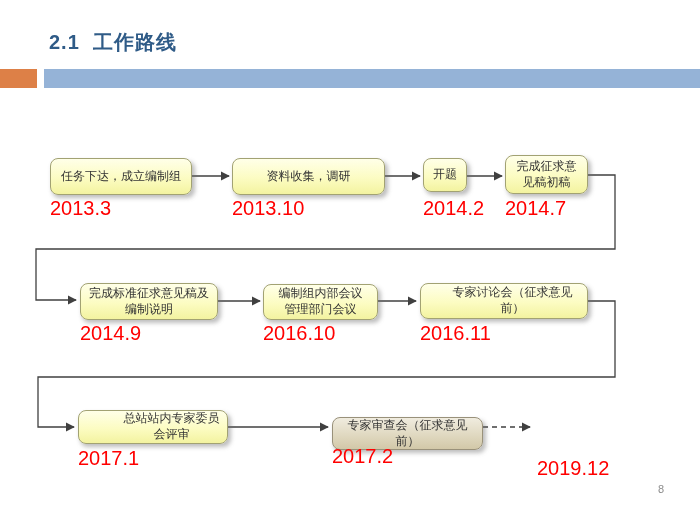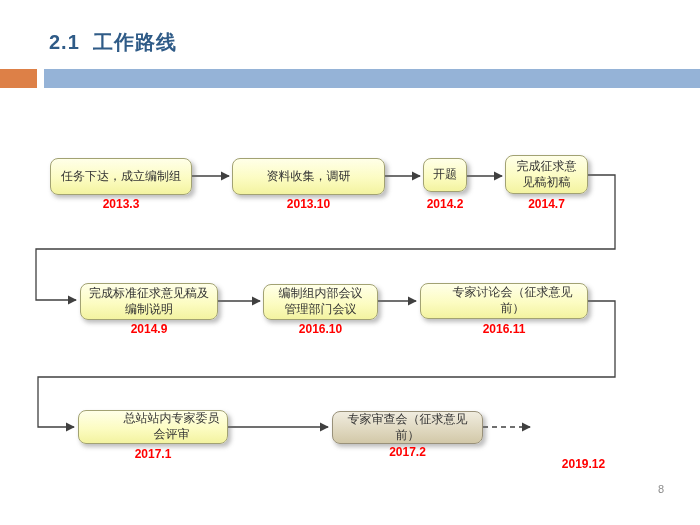--- a/index.html
+++ b/index.html
@@ -21,28 +21,29 @@
     position:absolute;display:flex;align-items:center;justify-content:center;
     text-align:center;font-size:12px;color:#333333;line-height:1.3;
     white-space:pre-line;box-sizing:border-box;padding:2px 3px;
     border:1px solid #A2A273;border-radius:8px;
     background:linear-gradient(180deg,#FFFFE8 0%,#FCFCC2 55%,#F3F3A0 100%);
     box-shadow:2.5px 3px 4px rgba(110,110,110,0.45);
   }
   .node.tan{
     background:linear-gradient(180deg,#F0ECDF 0%,#DDD5BB 65%,#D2C8A8 100%);
     border-color:#99917A;
+    margin-top:6px;
   }
   .node.draft{
     background:#ffffff;border:2px dotted var(--draft-border,#2473C5);
     border-radius:10px;box-shadow:none;
   }
   .date{
-    position:absolute;text-align:center;
-    color:var(--date-color,#FF0000);font-weight:bold;font-size:12px;
+    position:absolute;
+    color:var(--date-color,#FF0000);font-weight:normal;font-size:20px;
   }
   .pagenum{position:absolute;left:652px;top:483px;width:18px;text-align:center;
     font-size:11px;color:#8C8C8C;}
   
   .n0{left:50px;top:158px;width:142px;height:37px;}
   .n1{left:232px;top:158px;width:153px;height:37px;}
   .n2{left:423px;top:158px;width:44px;height:34px;}
   .n3{left:505px;top:155px;width:83px;height:39px;}
   
   .n4{left:80px;top:283px;width:138px;height:37px;}

